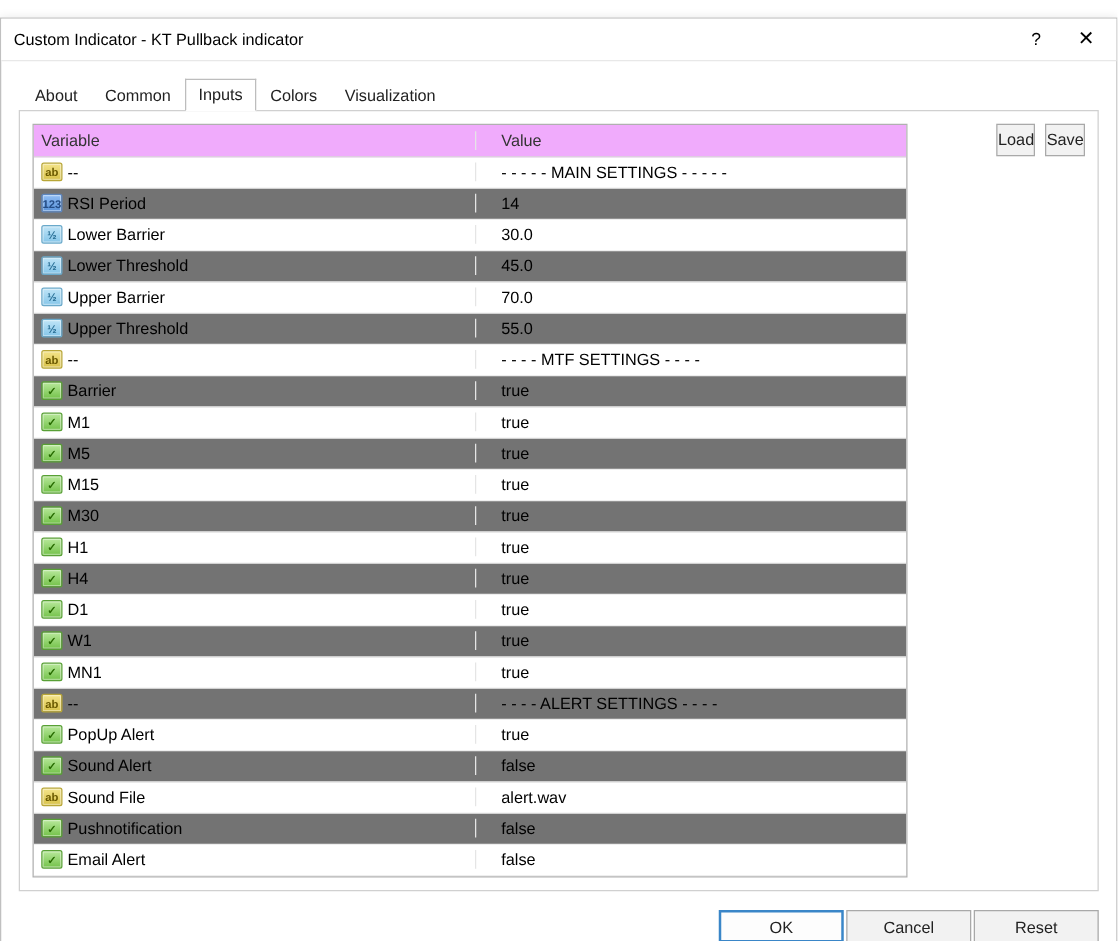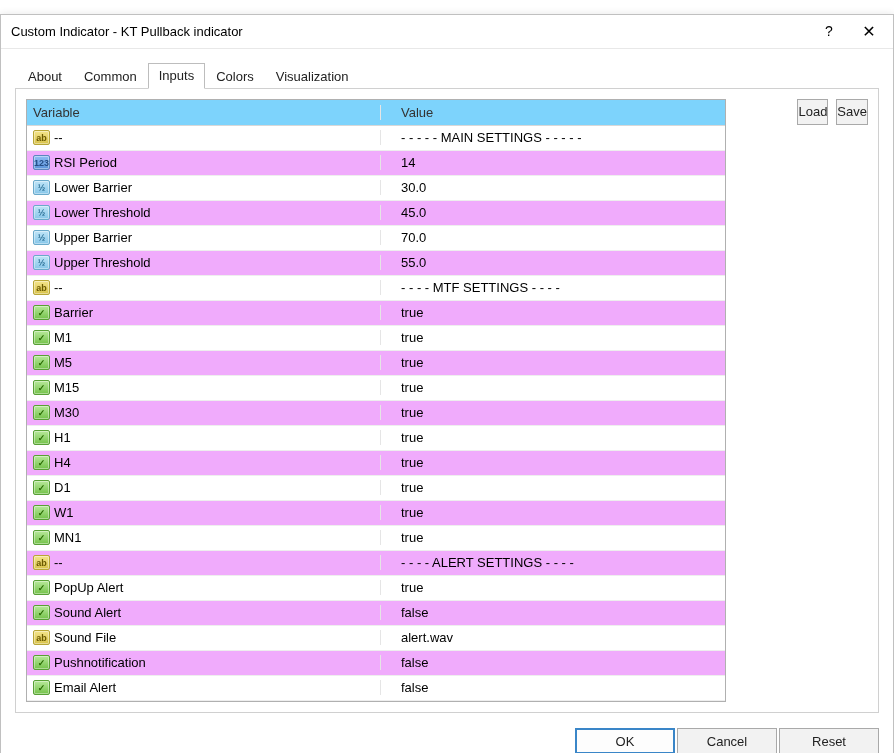--- a/index.html
+++ b/index.html
@@ -85,21 +85,21 @@
     display: flex;
     flex-direction: column;
     overflow: hidden;
   }
   .gridhead, .gridbody .row {
     display: flex;
     align-items: center;
   }
   .gridhead {
     height: 26px;
-    background: #7dd3fc;
+    background: #f0abfc;
     border-bottom: 1px solid #d8d8d8;
   }
   .col-var {
     width: 353px;
     padding-left: 6px;
     display: flex;
     align-items: center;
     gap: 4px;
   }
   .col-val {
@@ -115,21 +115,21 @@
   }
   .gridbody {
     flex: 1;
     overflow-y: auto;
   }
   .row {
     height: 25px;
     border-bottom: 1px solid #eee;
     font-size: 13px;
   }
-  .row.striped { background: #f0abfc; }
+  .row.striped { background: #737373; }
   .row.plain { background: #ffffff; }
   .icon {
     width: 17px;
     height: 15px;
     border-radius: 2px;
     display: inline-flex;
     align-items: center;
     justify-content: center;
     font-size: 9px;
     font-weight: bold;

